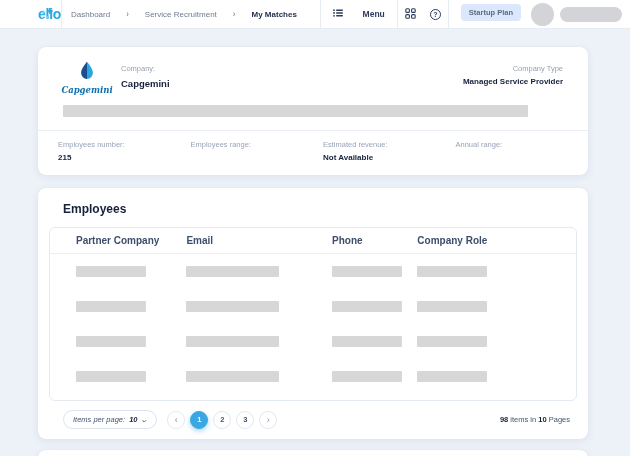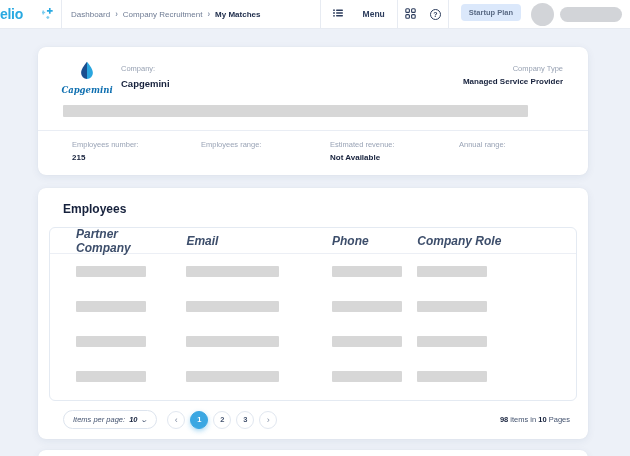--- a/index.html
+++ b/index.html
@@ -10,26 +10,26 @@
     color:#22304e;
     overflow:hidden;
     position:relative;
   }
   
   .topbar {
     height:29px; background:#fff; border-bottom:1px solid #e7ebf2;
     display:flex; align-items:center;
   }
   .logo-cell {
-    width:62px; height:100%; display:flex; align-items:center; justify-content:flex-start;
+    width:62px; height:100%; display:flex; align-items:center; justify-content:flex-end;
     border-right:1px solid #e7ebf2; position:relative;
   }
   .logo-text { font-size:14px; font-weight:bold; color:#29a9e1; letter-spacing:-0.3px; }
   .logo-spark { position:absolute; top:5px; right:8px; }
-  .breadcrumb { display:flex; align-items:center; gap:5px; margin-left:9px; font-size:8px; color:#6e7b93; }
+  .breadcrumb { display:flex; align-items:center; gap:16px; margin-left:9px; font-size:8px; color:#6e7b93; }
   .crumb-sep { color:#8d99ae; font-size:8px; font-weight:bold; transform:scaleY(1.1); }
   .crumb-last { color:#22304e; font-weight:bold; }
   .topbar-right { margin-left:auto; display:flex; align-items:center; height:100%; }
   .v-div { width:1px; height:100%; background:#e7ebf2; }
   .menu-btn { display:flex; align-items:center; gap:20px; padding:0 12px; height:100%; font-size:8.5px; font-weight:bold; color:#2c3c5c; cursor:pointer; }
   .icon-btn { display:flex; align-items:center; justify-content:center; padding:0 7px; height:100%; cursor:pointer; }
   .help-circle {
     width:11px; height:11px; border:1px solid #2c3c5c; border-radius:50%;
     display:flex; align-items:center; justify-content:center;
     font-size:7px; font-weight:bold; color:#2c3c5c;
@@ -54,34 +54,34 @@
   .cg-script { font-family:"DejaVu Serif", serif; font-style:italic; font-weight:bold; font-size:8.5px; color:#0e6fb0; margin-top:1px; white-space:nowrap; }
   .cc-labels { margin-left:10px; padding-top:3px; }
   .cc-label { font-size:7.5px; color:#98a2b3; }
   .cc-name { font-size:9.5px; font-weight:bold; color:#16213c; margin-top:5px; }
   .cc-right { margin-left:auto; text-align:right; padding-top:3px; }
   .cc-type-label { font-size:7.5px; color:#98a2b3; }
   .cc-type-value { font-size:8px; font-weight:bold; color:#16213c; margin-top:4px; }
   .skeleton { background:#d7d7d7; border-radius:1px; }
   .cc-bar { height:12px; width:465px; margin:10px 0 0 25px; }
   .cc-div { height:1px; background:#e9edf4; margin-top:13px; }
-  .stats-row { display:flex; padding:9px 0 13px 34px; }
+  .stats-row { display:flex; padding:9px 0 13px 20px; }
   .stat { flex:1; }
   .stat-label { font-size:7.5px; color:#9aa4b6; }
   .stat-value { font-size:8px; font-weight:bold; color:#16213c; margin-top:4px; }
 
   
   .employees-card { margin-top:13px; padding:14px 11px 10px 11px; }
   .emp-title { font-size:12px; font-weight:bold; color:#16213c; margin-left:14px; }
   .table-box { border:1px solid #e4eaf2; border-radius:6px; margin-top:11px; padding-bottom:6px; }
   .t-row { display:flex; align-items:center; padding:0 12px; }
   .t-head { height:26px; border-bottom:1px solid #eceff5; }
   .t-cell { padding-left:14px; }
   .c1 { width:22%; } .c2 { width:29%; } .c3 { width:17%; } .c4 { width:32%; }
-  .th { font-size:12px; font-weight:bold; color:#3d4e6b;font-style:italic; }
+  .th { font-size:10px; font-weight:bold; color:#3d4e6b; }
   .t-data { height:35px; }
   .bar { height:11px; }
   .w70 { width:70px; } .w93 { width:93px; }
 
   
   .pag-row { display:flex; align-items:center; margin:9px 7px 0 14px; }
   .ipp {
     display:flex; align-items:center; gap:4px; border:1px solid #dde4ee; border-radius:10px;
     padding:4px 9px; font-size:7.5px; color:#44536f; cursor:pointer; background:#fff;font-style:italic;
   }
@@ -113,21 +113,21 @@
           <rect x="-0.8" y="3.8" width="4" height="1.4" fill="#7ccdef"></rect>
         <rect x="5.2" y="8" width="1.3" height="3" fill="#7ccdef"></rect>
           <rect x="4.3" y="8.8" width="3" height="1.3" fill="#7ccdef"></rect>
       </svg>
     </span>
   </div>
 
   <nav class="breadcrumb">
     <span>Dashboard</span>
     <span class="crumb-sep">›</span>
-    <span>Company Recruitment</span>
+    <span>Service Recruitment</span>
     <span class="crumb-sep">›</span>
     <span class="crumb-last">My Matches</span>
   </nav>
 
   <div class="topbar-right">
     <div class="v-div"></div>
     <div class="menu-btn">
       <span>
         <svg width="10" height="8" viewBox="0 0 10 8">
           <circle cx="1" cy="1.2" r="0.9" fill="#2c3c5c"></circle>

